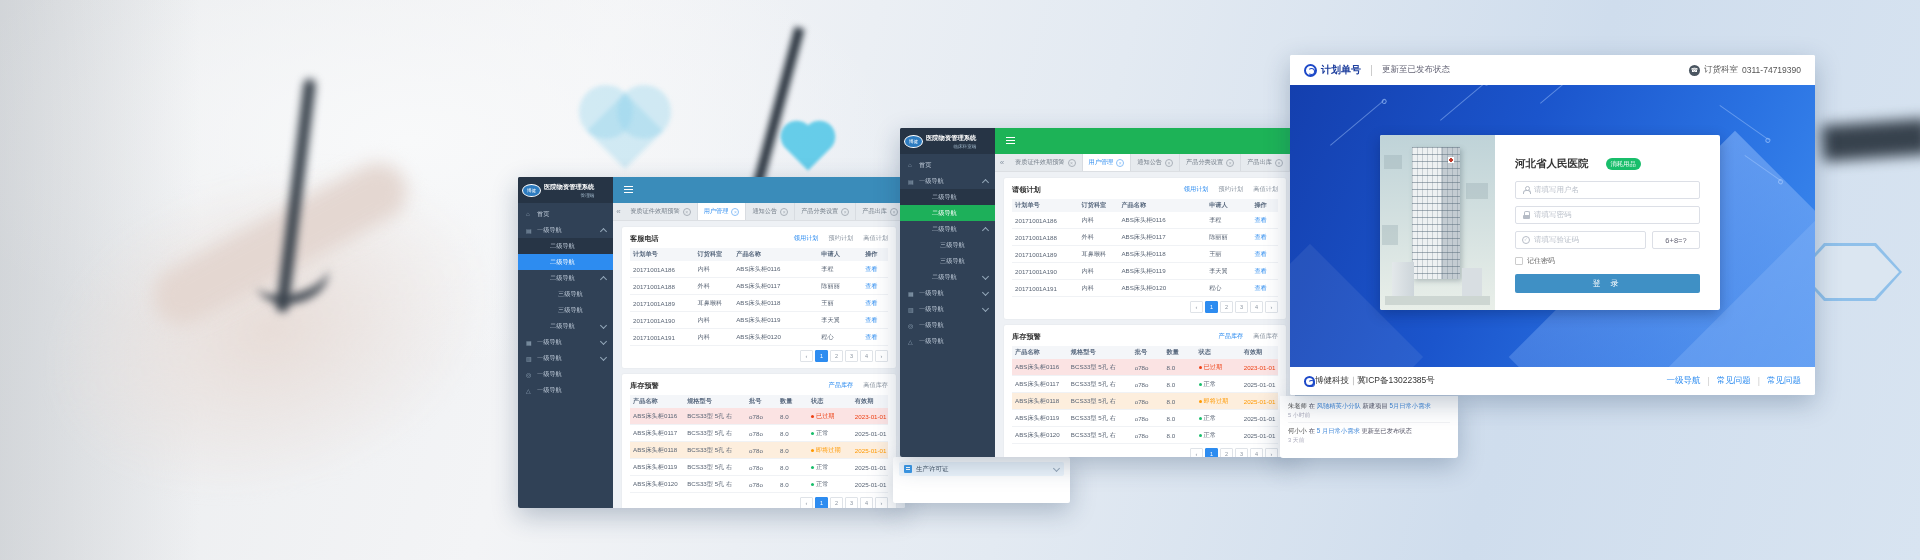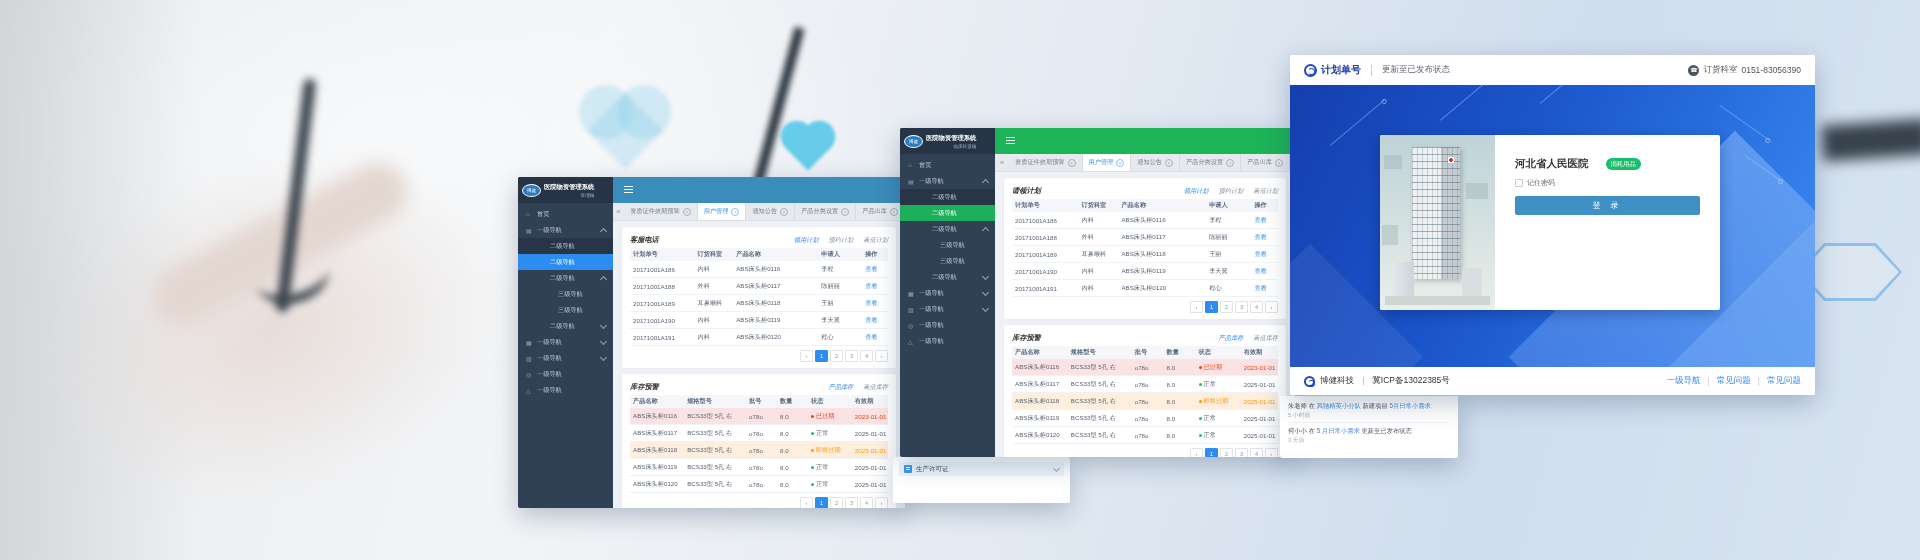--- a/index.html
+++ b/index.html
@@ -57,21 +57,21 @@
   .burger{position:absolute;left:11px;top:9px;width:9px;cursor:pointer;}
   .burger i{display:block;height:1px;background:#fff;margin-bottom:2px;}
   .a-body{position:absolute;left:95px;right:0;top:26px;bottom:0;background:#eef1f5;overflow:hidden;}
   .a-tabs{height:17px;background:#e6eaee;display:flex;align-items:stretch;border-bottom:1px solid #dcdfe3;}
   .a-collapse{width:14px;display:flex;align-items:center;justify-content:center;font-size:8px;color:#8a96a3;cursor:pointer;}
   .a-tab{display:flex;align-items:center;padding:0 6px;font-size:6.2px;color:#77818c;border-right:1px solid #d8dce1;cursor:pointer;white-space:nowrap;}
   .a-tab.active{background:#fff;color:#2d8cf0;}
   .tab-x{display:inline-block;width:6px;height:6px;border:1px solid currentColor;border-radius:50%;opacity:.55;margin-left:3px;position:relative;font-style:normal;}
   .tab-x::after{content:"×";position:absolute;left:0;top:0;width:6px;height:6px;font-size:5px;line-height:6px;text-align:center;}
   .card{background:#fff;border-radius:2px;margin:6px 9px;padding:5px 8px 3px;box-shadow:0 0 2px rgba(0,0,0,.07);}
-  .card-head{display:flex;align-items:flex-end;justify-content:space-between;height:13px;margin-bottom:3px;font-style:italic;}
+  .card-head{display:flex;align-items:center;justify-content:space-between;height:13px;margin-bottom:3px;}
   .card-title{font-size:7.2px;font-weight:bold;color:#333;}
   .card-links{display:inline-flex;gap:10px;font-size:6.2px;color:#8a94a0;}
   .clink{cursor:pointer;}
   .clink.active{color:#2d8cf0;}
   .thead,.trow{display:grid;align-items:center;}
   .t5{grid-template-columns:25% 15% 33% 17% 10%;}
   .t6{grid-template-columns:21% 24% 12% 12% 17% 14%;}
   .thead{height:13px;background:#f4f6f9;font-size:6.2px;font-weight:bold;color:#5b6b80;}
   .th,.td{padding:0 3px;white-space:nowrap;overflow:hidden;}
   .trow{height:16px;border-bottom:1px solid #f0f2f5;font-size:6.2px;color:#5a6575;}
@@ -137,21 +137,21 @@
   .ic-user::after{content:"";position:absolute;bottom:0;left:1px;width:6px;height:3px;border:1px solid #b6bcc6;border-bottom:none;border-radius:3px 3px 0 0;}
   .ic-lock::before{content:"";position:absolute;top:0;left:2px;width:4px;height:3.5px;border:1px solid #b6bcc6;border-bottom:none;border-radius:2px 2px 0 0;}
   .ic-lock::after{content:"";position:absolute;bottom:0;left:0.5px;width:7px;height:4.5px;background:#b6bcc6;border-radius:1px;}
   .ic-captcha{border:1px solid #b6bcc6;border-radius:50%;box-sizing:border-box;}
   .ic-captcha::after{content:"✓";position:absolute;left:0;top:0;width:6px;height:6px;font-size:4.5px;line-height:6px;text-align:center;color:#b6bcc6;}
   .rem-row{display:flex;align-items:center;gap:4px;margin-top:7px;}
   .cbx{width:6px;height:6px;border:1px solid #ccc;border-radius:1px;background:#fff;cursor:pointer;}
   .rem-lbl{font-size:7px;color:#666;}
   .login-btn{margin-top:8px;height:19px;background:#3f90c5;border-radius:2px;color:#fff;font-size:8px;letter-spacing:4px;display:flex;align-items:center;justify-content:center;cursor:pointer;}
   .l-foot{position:absolute;left:0;right:0;bottom:0;height:28px;background:#fff;display:flex;align-items:center;justify-content:space-between;padding:0 14px;box-sizing:border-box;}
-  .lf-left{display:flex;align-items:center;gap:5px;font-size:8.5px;color:#333;}
+  .lf-left{display:flex;align-items:center;font-size:8.5px;color:#333;}
   .lf-links{display:flex;align-items:center;gap:7px;font-size:8.5px;color:#2d8cf0;}
   .lf-links .sep{color:#ccc;}
   .lf-links span{cursor:pointer;}
 
   
   .feed{left:1280px;top:396px;width:178px;height:62px;z-index:4;border-radius:0 0 3px 3px;padding:2px 8px 0;box-sizing:border-box;}
   .feed-row{padding:4px 0 3px;border-bottom:1px solid #f2f3f5;font-size:6.3px;color:#556;line-height:1.35;}
   .feed-row:last-child{border-bottom:none;}
   .fu{color:#444;}
   .fl{color:#3d86d8;cursor:pointer;}
@@ -778,21 +778,21 @@
     <div class="l-head">
       <span class="l-brand">
         <i class="logo-circle"></i>
         <span class="bn">计划单号</span>
         <i class="l-sep"></i>
         <span class="l-prod">更新至已发布状态</span>
       </span>
       <span class="l-phone">
         <i class="phone-ic">☎</i>
         <span>订货科室</span>
-        <span>0151-83056390</span>
+        <span>0311-74719390</span>
       </span>
     </div>
     <div class="l-banner">
       <div class="abs ban-tri2"></div>
       <div class="abs ban-tri1"></div>
       <div class="abs ban-tri3"></div>
       <div class="abs cline" style="left:40px;top:60px;width:70px;transform:rotate(-40deg);"></div>
       <div class="abs cline" style="left:95px;top:95px;width:55px;transform:rotate(-40deg);"></div>
       <div class="abs cline" style="left:150px;top:35px;width:60px;transform:rotate(-40deg);"></div>
       <div class="abs cline" style="left:430px;top:20px;width:60px;transform:rotate(35deg);"></div>
@@ -807,20 +807,37 @@
           <i class="tower-cross"></i>
           <div class="annex1"></div>
             <div class="annex2"></div>
             <div class="bbase"></div>
         </div>
         <div class="l-form">
           <div class="hosp-row">
             <span class="hosp-name">河北省人民医院</span>
             <span class="badge">消耗用品</span>
           </div>
+          <div class="inps">
+            <div class="inp">
+              <i class="ic-user"></i>
+              <span class="ph-txt">请填写用户名</span>
+            </div>
+            <div class="inp">
+              <i class="ic-lock"></i>
+              <span class="ph-txt">请填写密码</span>
+            </div>
+            <div class="cap-row">
+              <div class="inp">
+                <i class="ic-captcha"></i>
+                <span class="ph-txt">请填写验证码</span>
+              </div>
+              <div class="cap-box">6+8=?</div>
+            </div>
+          </div>
           <div class="rem-row">
             <span class="cbx"></span>
             <span class="rem-lbl">记住密码</span>
           </div>
           <div class="login-btn">登 录</div>
         </div>
       </div>
     </div>
     <div class="l-foot">
       <span class="lf-left">

